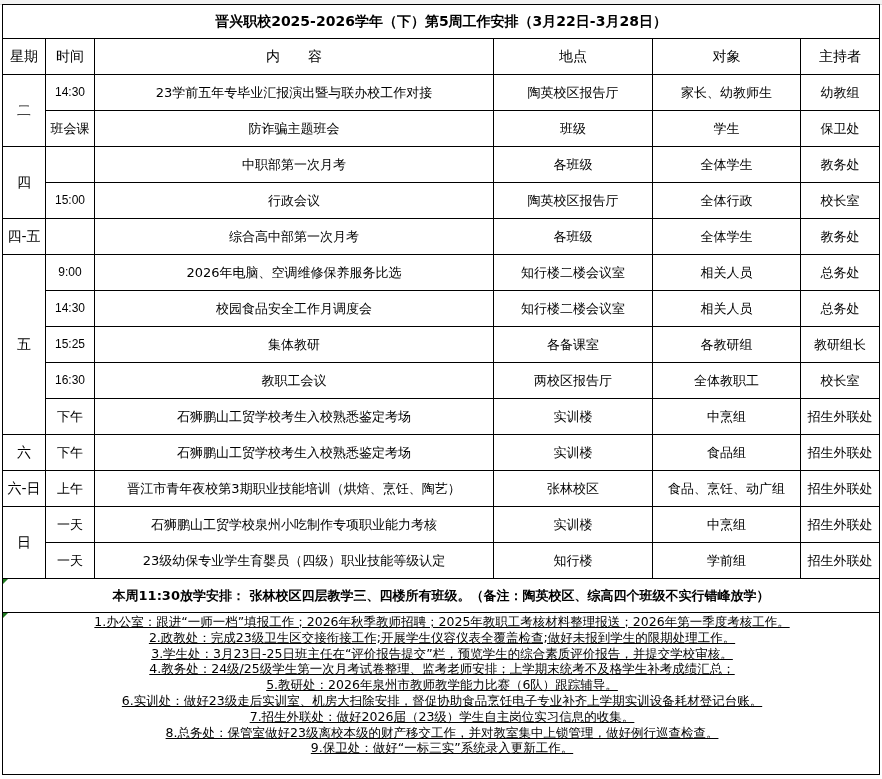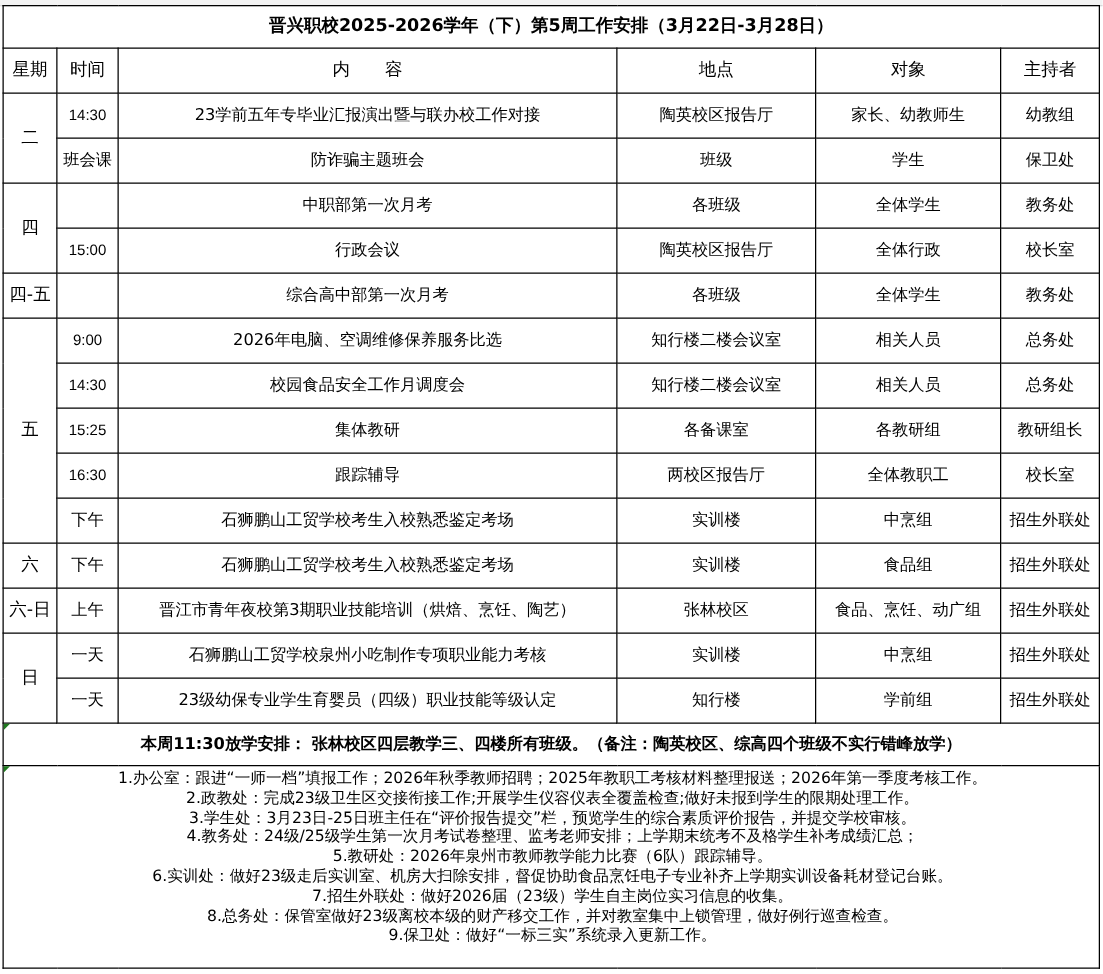--- a/index.html
+++ b/index.html
@@ -7,21 +7,21 @@
          font-family: "DejaVu Sans", "Liberation Sans", sans-serif; color: #000; }
   .gridbg { position: absolute; left: 0; top: 0; width: 882px; height: 4px; background: #f3f3f3; border-bottom: 1px solid #d8d8d8; }
   table.sched { position: absolute; left: 2px; top: 4px; width: 877px; border-collapse: collapse; table-layout: fixed; }
   table.sched td, table.sched th { border: 1px solid #000; text-align: center; vertical-align: middle; padding: 0; font-size: 13px; line-height: 1.2; overflow: hidden; white-space: nowrap; }
   .title-cell { height: 33px; font-weight: bold; font-size: 14px !important; }
   th { height: 35px; font-weight: normal; font-size: 14px !important; }
   td.day { font-size: 14px !important; }
   td.time { font-family: Liberation Sans, sans-serif; font-size: 12px !important; }
   tr.r td { height: 35px; }
   .summary { height: 33px; font-size: 13px !important; font-weight: bold; }
-  .notes { text-align: right; vertical-align: top !important; padding: 1px 0 0 2px !important; height: 160px; }
+  .notes { text-align: right; vertical-align: top !important; padding: 1px 0 0 2px !important; height: 160px; text-decoration: underline; }
   .note-line { font-size: 12.5px; line-height: 15.8px; white-space: nowrap; }
   .corner-mark { position: absolute; width: 0; height: 0; border-top: 5px solid #1f7a1f; border-right: 5px solid transparent; }
 </style>
 </head>
 <body>
 
 <div class="gridbg"></div>
 
 <table class="sched">
   <colgroup>
@@ -103,21 +103,21 @@
     </tr>
     <tr class="r">
       <td class="time">15:25</td>
       <td>集体教研</td>
       <td>各备课室</td>
       <td>各教研组</td>
       <td>教研组长</td>
     </tr>
     <tr class="r">
       <td class="time">16:30</td>
-      <td>跟踪辅导</td>
+      <td>教职工会议</td>
       <td>两校区报告厅</td>
       <td>全体教职工</td>
       <td>校长室</td>
     </tr>
     <tr class="r">
       <td>下午</td>
       <td>石狮鹏山工贸学校考生入校熟悉鉴定考场</td>
       <td>实训楼</td>
       <td>中烹组</td>
       <td>招生外联处</td>

